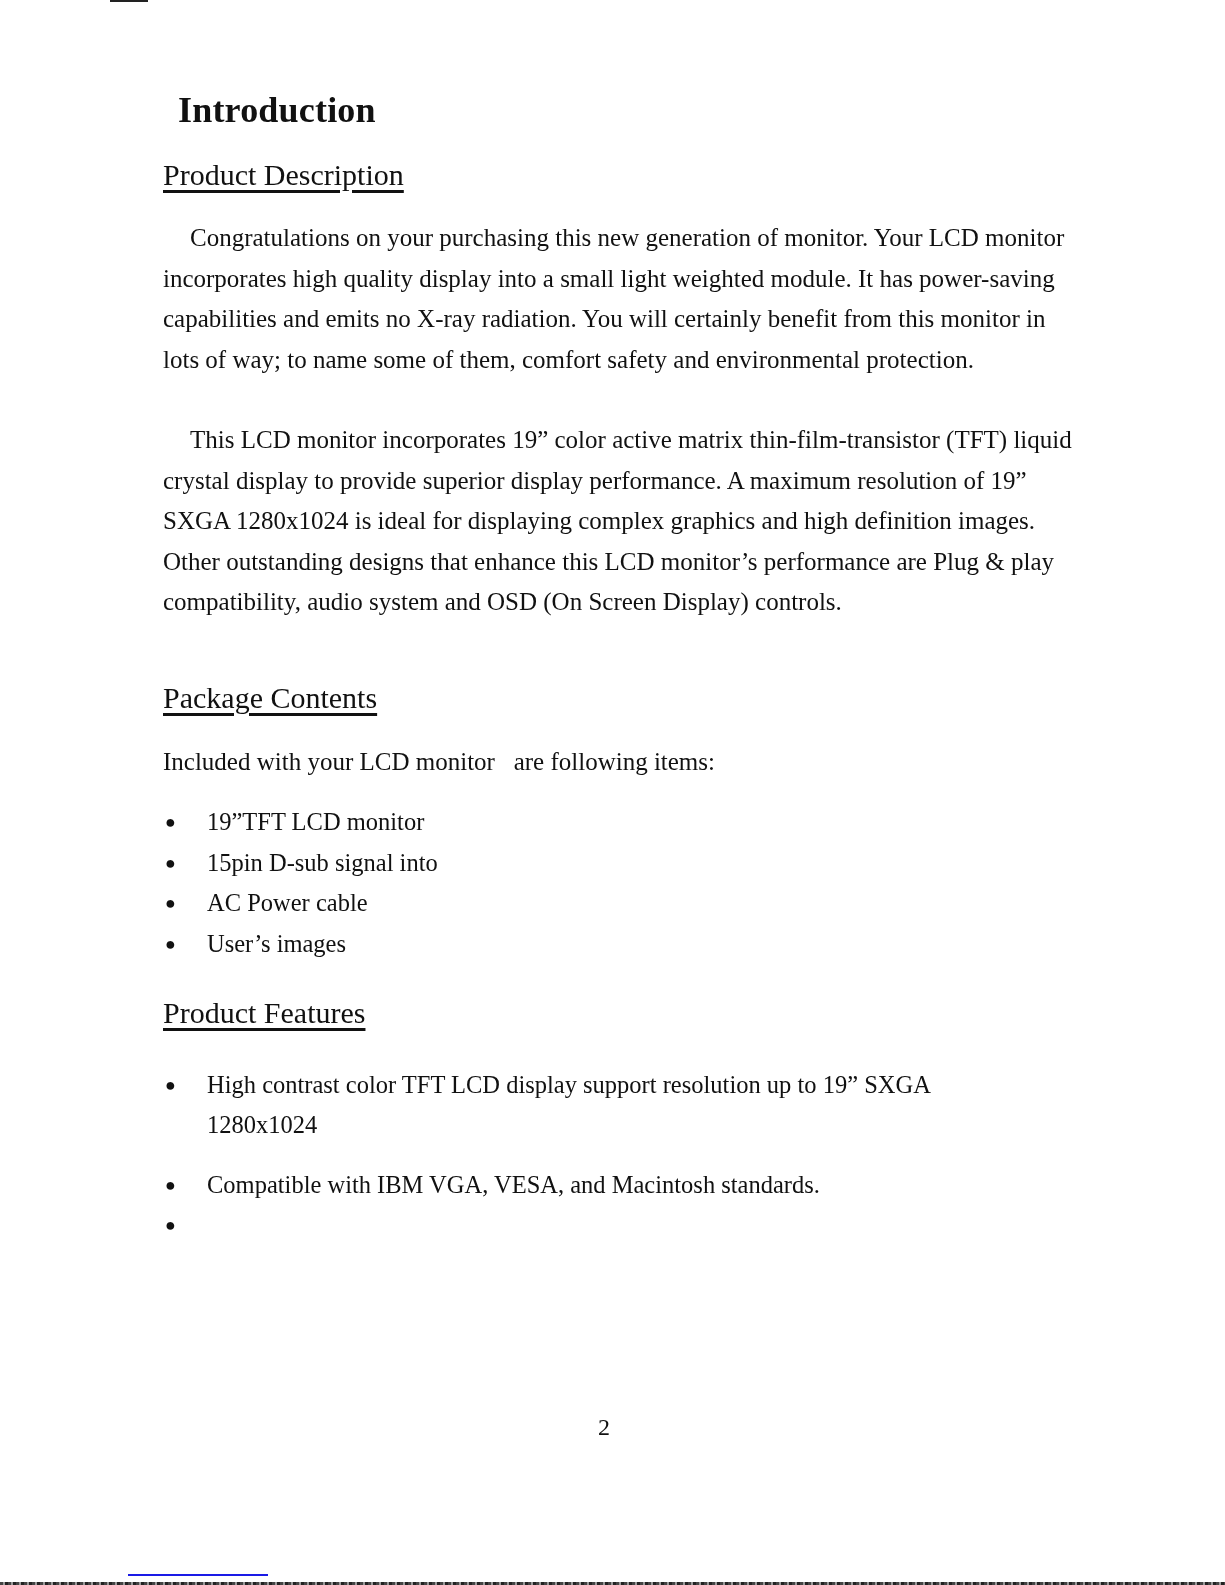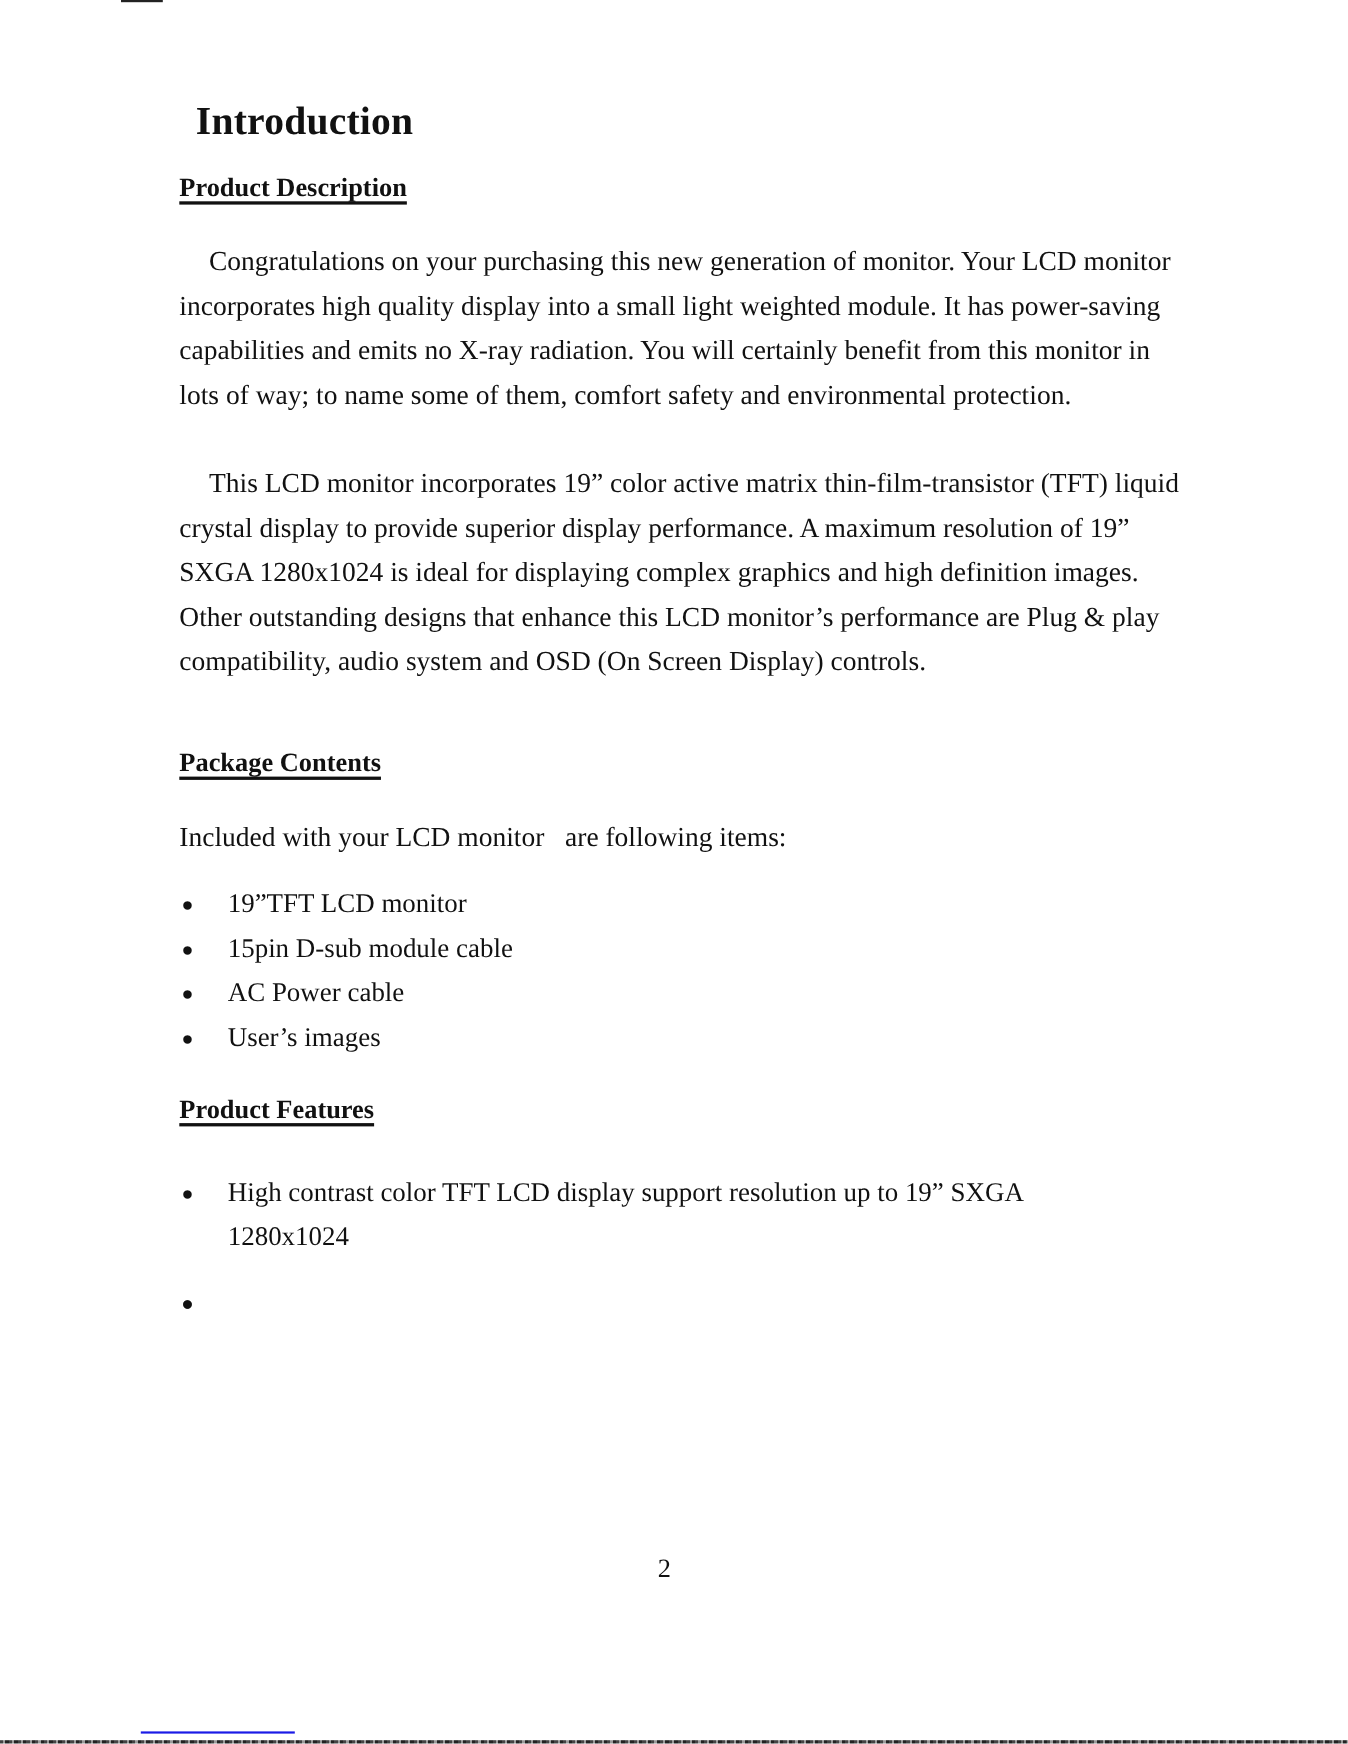--- a/index.html
+++ b/index.html
@@ -6,21 +6,21 @@
   body {
     width: 1225px; height: 1585px; background: #ffffff; position: relative; overflow: hidden;
     font-family: "Liberation Serif", "DejaVu Serif", serif; color: #111;
   }
   .top-rule { position: absolute; left: 110px; top: 0; width: 38px; height: 2px; background: #222; }
   .bottom-rule { position: absolute; left: 0; top: 1582px; width: 1225px; height: 3px;
     background: repeating-linear-gradient(90deg, #444 0 3px, #999 3px 5px, #222 5px 8px); }
   .blue-rule { position: absolute; left: 128px; top: 1574px; width: 140px; height: 2px; background: #1a1ae6; }
 
   .h1 { position: absolute; left: 165px; top: 76px; font-size: 36px; font-weight: bold; letter-spacing: 0.2px; }
-  .h2 { position: absolute; left: 163px; font-size: 24px; font-weight: bold; text-decoration: underline;
+  .h2 { position: absolute; left: 163px; font-size: 30px; font-weight: normal; text-decoration: underline;
         text-decoration-thickness: 3px; text-underline-offset: 5px; }
   .para { position: absolute; left: 163px; width: 920px; font-size: 25px; line-height: 40.5px; margin: 0; }
   .para .indent { display: inline-block; width: 27px; }
   .list { position: absolute; left: 163px; margin: 0; padding: 0; list-style: none; font-size: 24.5px; }
   .list li { position: relative; padding-left: 44px; line-height: 40.5px; }
   .bullet { position: absolute; left: 2px; top: 0; font-size: 18px; }
   .feat li { line-height: 40px; }
   .page-num { position: absolute; left: 598px; top: 1414px; font-size: 24px; }
 </style>
 </head>
@@ -35,29 +35,29 @@
 <p class="para" style="top:218px;"><span class="indent"></span><span>Congratulations on your purchasing this new generation of monitor. Your LCD monitor incorporates high quality display into a small light weighted module. It has power-saving capabilities and emits no X-ray radiation. You will certainly benefit from this monitor in lots of way; to name some of them, comfort safety and environmental protection.</span></p>
 
 <p class="para" style="top:420px;"><span class="indent"></span><span>This LCD monitor incorporates 19” color active matrix thin-film-transistor (TFT) liquid crystal display to provide superior display performance. A maximum resolution of 19” SXGA 1280x1024 is ideal for displaying complex graphics and high definition images. Other outstanding designs that enhance this LCD monitor’s performance are Plug &amp; play compatibility, audio system and OSD (On Screen Display) controls.</span></p>
 
 <h2 class="h2" style="margin:0; top:681px;text-align:right;">Package Contents</h2>
 
 <p class="para" style="top:742px; white-space:pre;">Included with your LCD monitor   are following items:</p>
 
 <ul class="list" style="top:802px;">
   <li><span class="bullet">●</span><span>19”TFT LCD monitor</span></li>
-  <li><span class="bullet">●</span><span>15pin D-sub module cable</span></li>
+  <li><span class="bullet">●</span><span>15pin D-sub signal into</span></li>
   <li><span class="bullet">●</span><span>AC Power cable</span></li>
   <li><span class="bullet">●</span><span>User’s images</span></li>
 </ul>
 
 <h2 class="h2" style="margin:0; top:996px;">Product Features</h2>
 
 <ul class="list feat" style="top:1065px; width:880px;">
   <li style="width:800px;"><span class="bullet">●</span><span>High contrast color TFT LCD display support resolution up to 19” SXGA 1280x1024</span></li>
-  <li style="margin-top:20px;"><span class="bullet">●</span></li>
+  <li style="margin-top:20px;"><span class="bullet">●</span><span>Compatible with IBM VGA, VESA, and Macintosh standards.</span></li>
   <li style="font-size:28px;"><span class="bullet">●</span></li>
 </ul>
 
 <div class="page-num">2</div>
 
 <div class="blue-rule"></div>
 <div class="bottom-rule"></div>
 
 </body></html>

